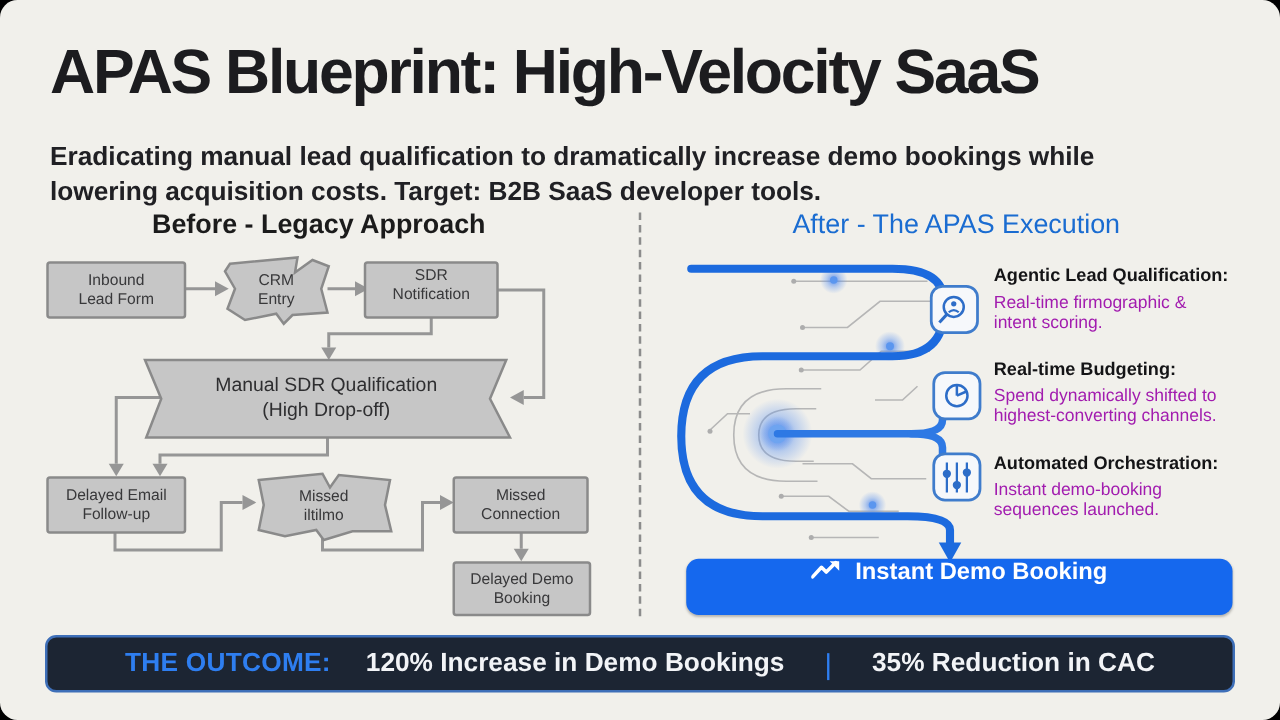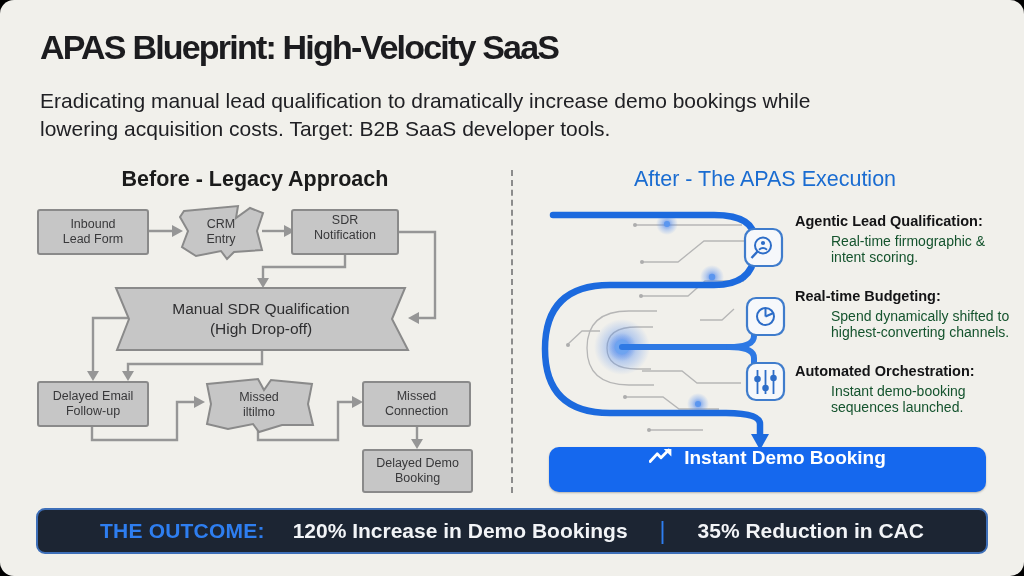--- a/index.html
+++ b/index.html
@@ -1,30 +1,30 @@
 <!DOCTYPE html>
 <html><head>
 <meta charset="utf-8">
 <style>
   html,body{margin:0;padding:0;width:1024px;height:576px;background:#000;overflow:hidden;}
   *{box-sizing:border-box;}
   .stage{position:absolute;left:0;top:0;width:1024px;height:576px;background:#f1f0eb;border-radius:14px;overflow:hidden;font-family:"Liberation Sans",sans-serif;}
   .abs{position:absolute;}
-  .title{left:40px;top:28px;font-size:34px;font-weight:700;letter-spacing:-1.8px;color:#1c1c1f;white-space:nowrap;}
-  .subtitle{left:40px;top:87px;font-size:21px;line-height:28px;font-weight:400;color:#202024;white-space:pre-line;}
+  .title{left:40px;top:28px;font-size:50px;font-weight:700;letter-spacing:-1.8px;color:#1c1c1f;white-space:nowrap;}
+  .subtitle{left:40px;top:112px;font-size:21px;line-height:28px;font-weight:700;color:#202024;white-space:pre-line;}
   .panel-heading{top:167px;font-size:21.5px;font-weight:600;text-align:center;}
   .before-heading{left:30px;width:450px;color:#1b1b1b;}
   .after-heading{left:535px;width:460px;color:#1a6cd1;font-weight:400;}
   svg.layer{left:0;top:0;z-index:1;}
   .txt{z-index:2;display:flex;align-items:center;justify-content:center;text-align:center;white-space:pre-line;color:#38383a;font-size:12.5px;line-height:15px;font-weight:500;}
   .banner-txt{font-size:15.5px;line-height:20px;color:#2e2e30;}
   .divider{left:511px;top:170px;height:323px;width:0;border-left:2px dashed #8c8c8c;z-index:1;}
   .step{left:795px;width:222px;z-index:2;}
   .step-title{font-size:14.5px;line-height:17px;font-weight:700;color:#141416;margin-bottom:3px;}
-  .step-desc{font-size:14px;line-height:16px;color:#14532d;white-space:pre-line;margin-left:36px;}
+  .step-desc{font-size:14px;line-height:16px;color:#a21caf;white-space:pre-line;}
   .cta{left:549px;top:447px;width:437px;height:45px;background:#1568ee;border-radius:10px;display:flex;align-items:flex-start;justify-content:center;gap:11px;z-index:2;box-shadow:0 1px 2px rgba(0,0,0,.25);}
   .cta-label{color:#fff;font-size:19px;font-weight:700;}
   .outcome{left:36px;top:508px;width:952px;height:46px;background:#1c2533;border:2px solid #3e6fb8;border-radius:9px;display:flex;align-items:center;justify-content:center;gap:28px;z-index:2;}
   .outcome-prefix{color:#2e7ef0;font-size:21px;font-weight:700;letter-spacing:.2px;}
   .outcome-metric{color:#f2f4f7;font-size:21px;font-weight:700;}
   .outcome-div{color:#2e7ef0;font-size:23px;font-weight:400;margin:0 4px;}
 </style>
 </head>
 <body>
 

